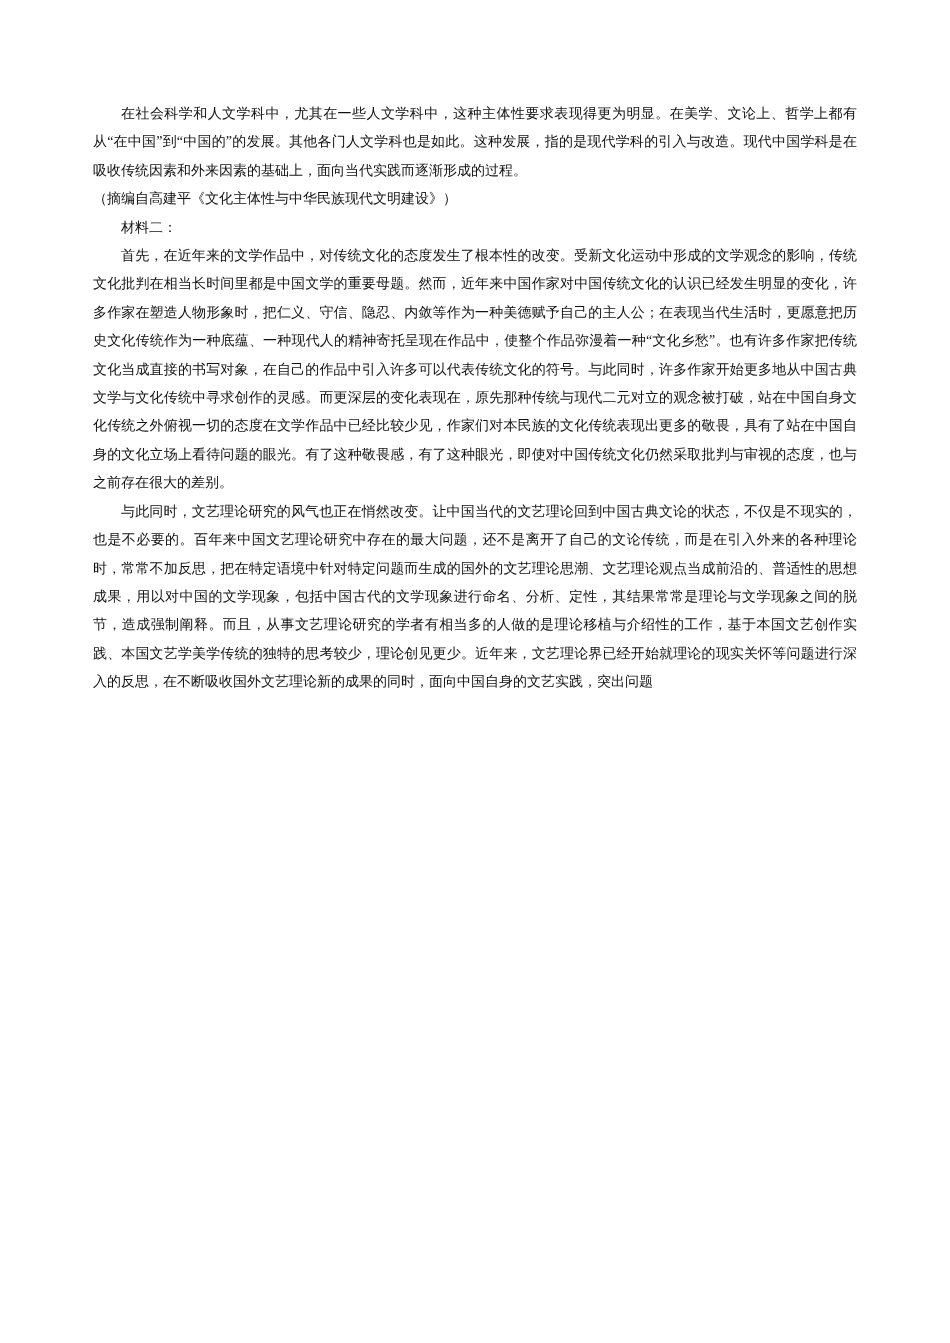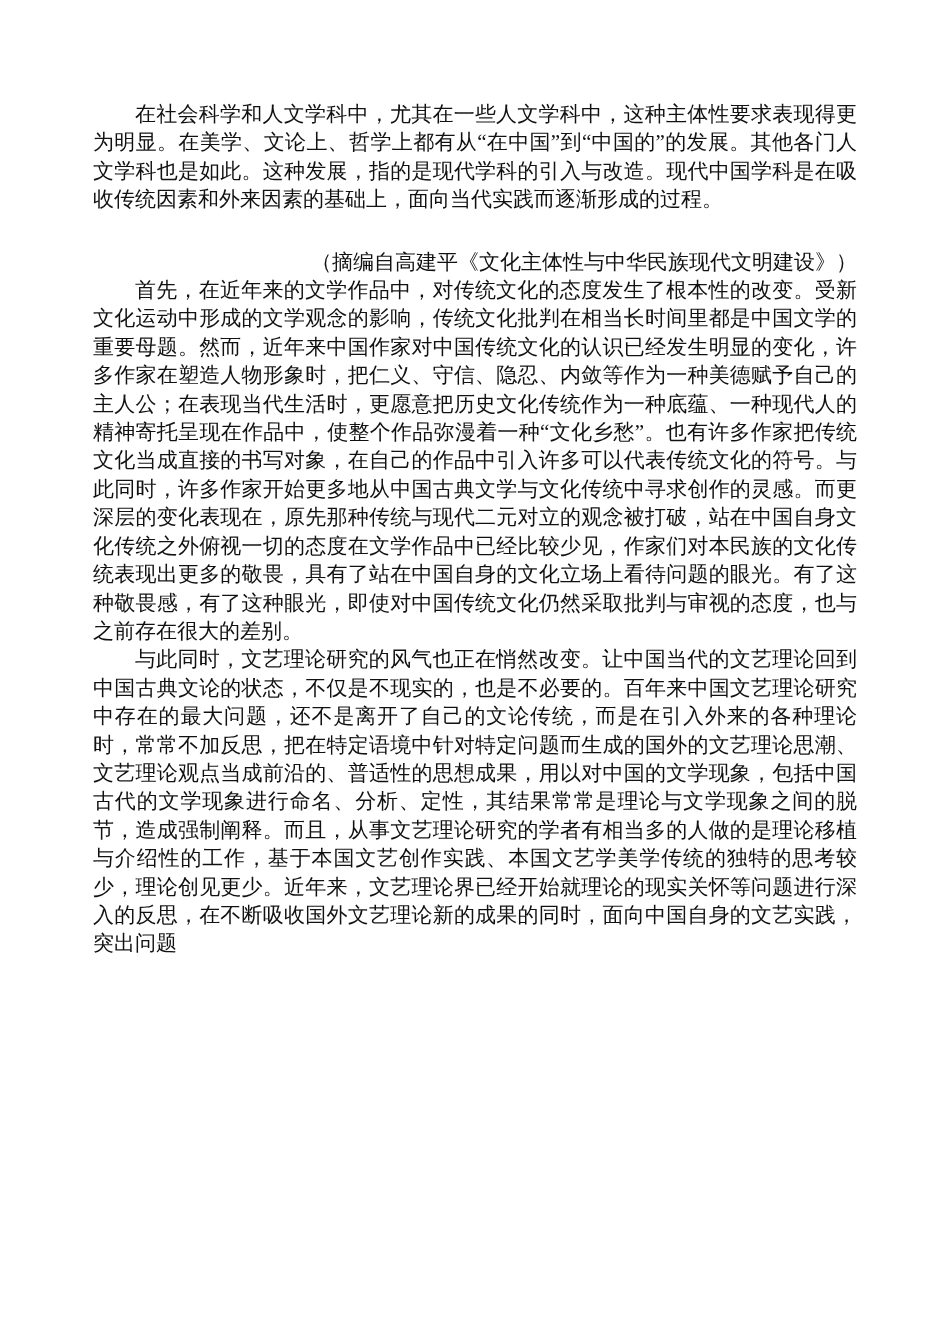--- a/index.html
+++ b/index.html
@@ -16,43 +16,42 @@
   .page {
     box-sizing: border-box;
     width: 950px;
     height: 1343px;
     padding: 100px 93px 40px 93px;
     overflow: hidden;
     background: #ffffff;
   }
   .para {
     margin: 0;
-    font-size: 21px;
+    font-size: 14px;
     line-height: 28.4px;
     text-align: justify;
     text-justify: inter-ideograph;
     word-break: break-all;
   }
   .para.indent {
     text-indent: 2em;
   }
   .para.right {
-    text-align: right;
     text-indent: 0;
-    margin-top: 34px;
   }
 </style>
 </head>
 <body>
 
 <div class="page">
   <p class="para indent">在社会科学和人文学科中，尤其在一些人文学科中，这种主体性要求表现得更为明显。在美学、文论上、哲学上都有从“在中国”到“中国的”的发展。其他各门人文学科也是如此。这种发展，指的是现代学科的引入与改造。现代中国学科是在吸收传统因素和外来因素的基础上，面向当代实践而逐渐形成的过程。</p>
 
 
 
   <p class="para right">（摘编自高建平《文化主体性与中华民族现代文明建设》）</p>
 
+  <p class="para indent">材料二：</p>
 
 
   <p class="para indent">首先，在近年来的文学作品中，对传统文化的态度发生了根本性的改变。受新文化运动中形成的文学观念的影响，传统文化批判在相当长时间里都是中国文学的重要母题。然而，近年来中国作家对中国传统文化的认识已经发生明显的变化，许多作家在塑造人物形象时，把仁义、守信、隐忍、内敛等作为一种美德赋予自己的主人公；在表现当代生活时，更愿意把历史文化传统作为一种底蕴、一种现代人的精神寄托呈现在作品中，使整个作品弥漫着一种“文化乡愁”。也有许多作家把传统文化当成直接的书写对象，在自己的作品中引入许多可以代表传统文化的符号。与此同时，许多作家开始更多地从中国古典文学与文化传统中寻求创作的灵感。而更深层的变化表现在，原先那种传统与现代二元对立的观念被打破，站在中国自身文化传统之外俯视一切的态度在文学作品中已经比较少见，作家们对本民族的文化传统表现出更多的敬畏，具有了站在中国自身的文化立场上看待问题的眼光。有了这种敬畏感，有了这种眼光，即使对中国传统文化仍然采取批判与审视的态度，也与之前存在很大的差别。</p>
 
   <p class="para indent">与此同时，文艺理论研究的风气也正在悄然改变。让中国当代的文艺理论回到中国古典文论的状态，不仅是不现实的，也是不必要的。百年来中国文艺理论研究中存在的最大问题，还不是离开了自己的文论传统，而是在引入外来的各种理论时，常常不加反思，把在特定语境中针对特定问题而生成的国外的文艺理论思潮、文艺理论观点当成前沿的、普适性的思想成果，用以对中国的文学现象，包括中国古代的文学现象进行命名、分析、定性，其结果常常是理论与文学现象之间的脱节，造成强制阐释。而且，从事文艺理论研究的学者有相当多的人做的是理论移植与介绍性的工作，基于本国文艺创作实践、本国文艺学美学传统的独特的思考较少，理论创见更少。近年来，文艺理论界已经开始就理论的现实关怀等问题进行深入的反思，在不断吸收国外文艺理论新的成果的同时，面向中国自身的文艺实践，突出问题</p>
 </div>
 
 </body></html>

